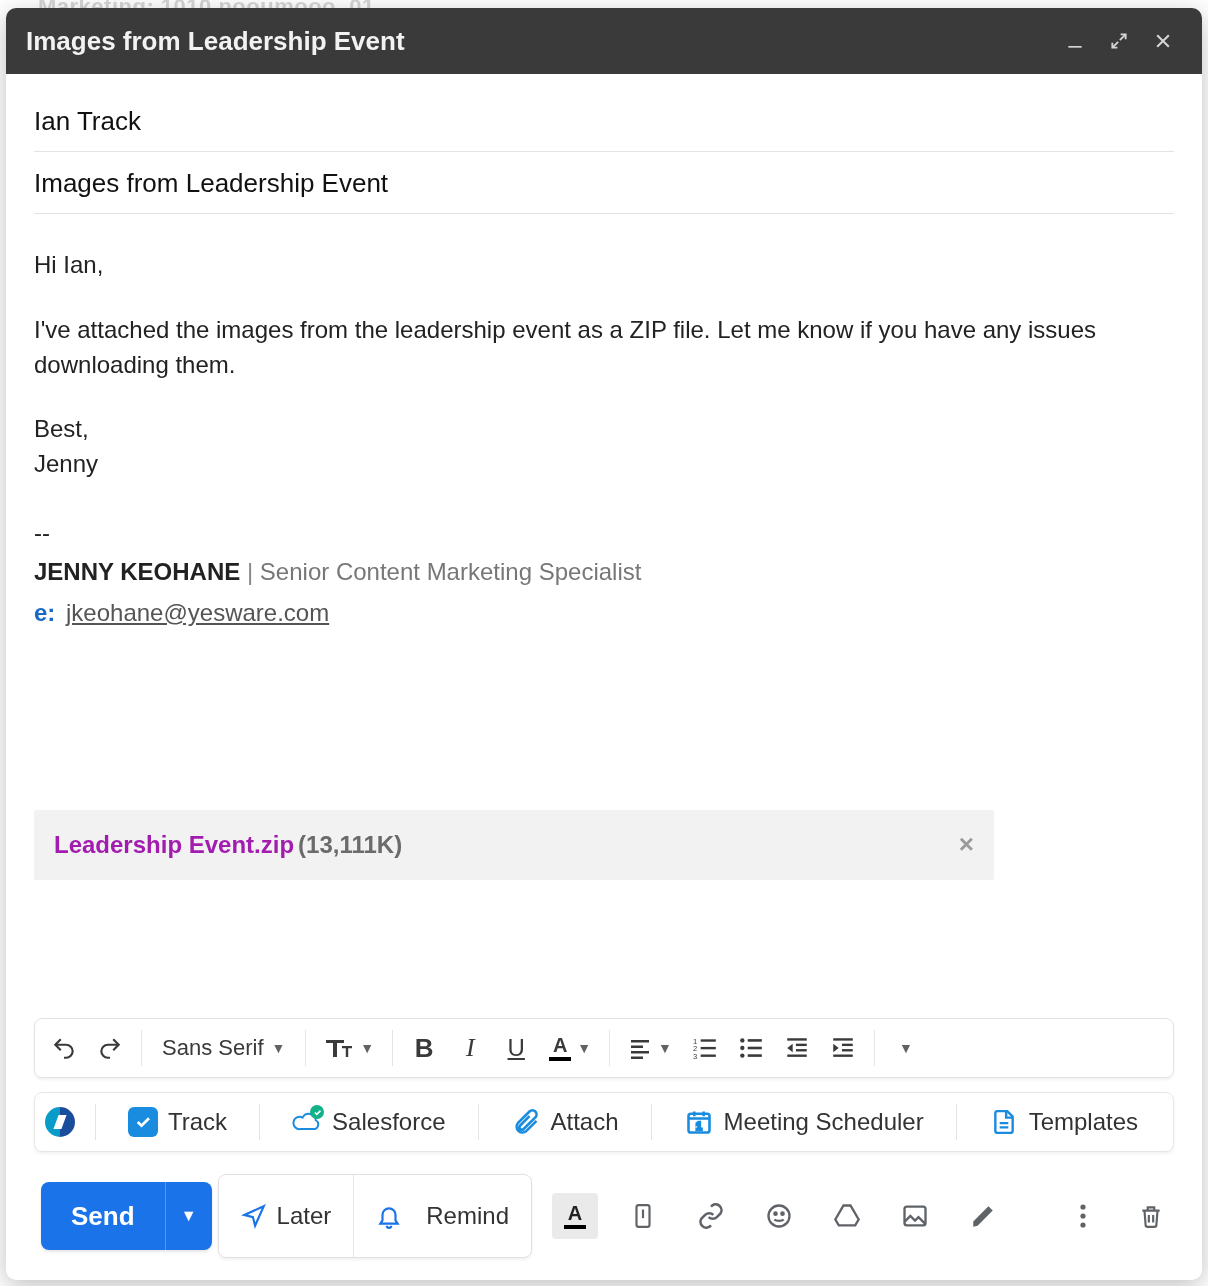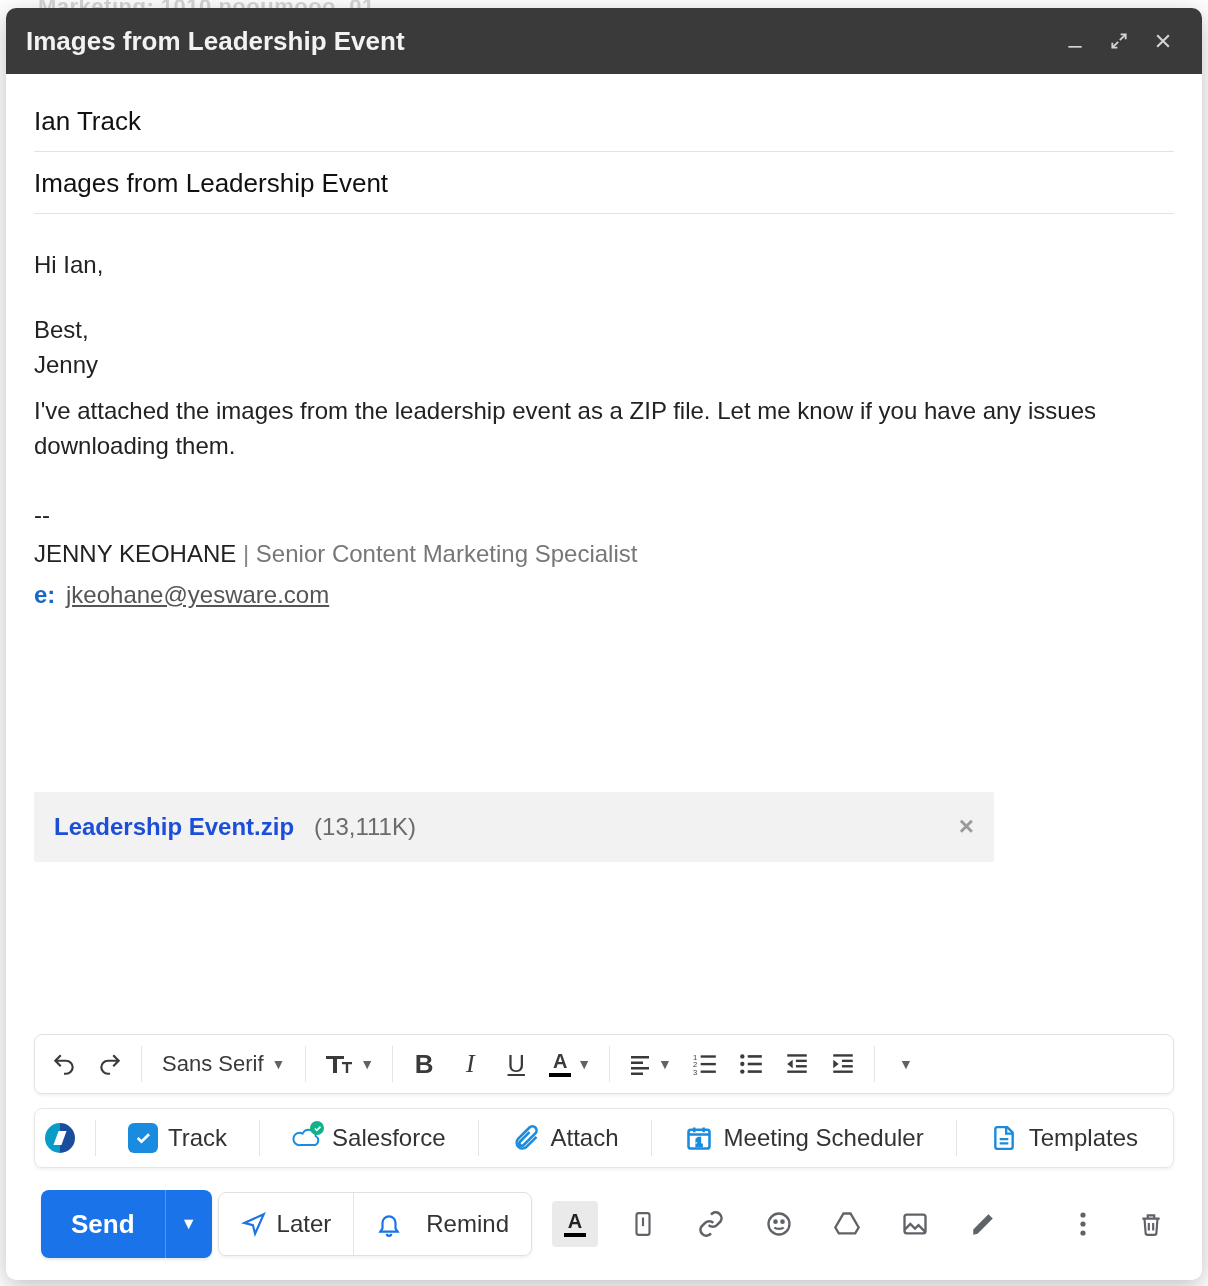--- a/index.html
+++ b/index.html
@@ -49,21 +49,21 @@
     border-bottom: 1px solid #e3e3e3;
   }
   .field-row:last-of-type { border-bottom: 1px solid #e3e3e3; }
   .recipient { font-size: 26px; color:#111; }
   .subject { font-size: 26px; color:#111; }
   .msg {
     padding-top: 22px; line-height: 1.45; font-size: 24px;
   }
   .msg p { margin: 12px 0 30px 0; }
   .sig-sep { margin-top: 34px; }
-  .sig-name { font-weight: 400; color:#222;margin-top:12px; }
+  .sig-name { font-weight: 700; color:#222;margin-top:12px; }
   .sig-sep-bar { color:#888; font-weight:400; }
   .sig-title { color:#777; font-weight:400; }
   .sig-email-label { color:#1769c7; font-weight:700; margin-right:4px; }
   .sig-email { color:#555; text-decoration: underline; }
   .yesware-logo {
     display:flex; align-items:center; gap:6px; margin-top:4px;
     font-family: Georgia, 'Times New Roman', serif;
     font-size: 30px; font-weight:600; color:#222;
     letter-spacing:-0.5px;
   }
@@ -77,22 +77,22 @@
     width:8px; height:14px; background:#fff;
     transform: translate(-50%,-50%) skewX(-20deg);
   }
   .attachment {
     margin-top: 180px; margin-bottom: 14px;
     background:#f2f2f2; border-radius:2px;
     padding: 16px 20px; display:flex; align-items:center;
     font-size: 24px;
     max-width: 960px;
   }
-  .attachment .fname { color:#1d4ed8; font-weight:700; }
-  .attachment .fsize { color:#6b6b6b; font-weight:400; margin-left:20px; }
+  .attachment .fname { color:#a21caf; font-weight:700; }
+  .attachment .fsize { color:#6b6b6b; font-weight:700; margin-left:4px; }
   .attachment .atspacer { flex:1; }
   .attachment .remove { color:#9a9a9a; font-size:26px; cursor:pointer; font-weight:700; }
   
   .format-bar {
     margin: 6px 28px 0 28px;
     border: 1px solid #e2e2e2; border-radius:8px;
     box-shadow: 0 2px 3px rgba(0,0,0,.06);
     display:flex; align-items:center;
     padding: 6px 8px; gap: 4px; font-size:22px; color:#3a3a3a;
   }
@@ -137,21 +137,21 @@
     background:#1a73e8; color:#fff; font-size:26px; font-weight:600;
     padding: 0 30px; display:flex; align-items:center; cursor:pointer;
     border-right: 1px solid rgba(255,255,255,.25);
   }
   .send-drop {
     background:#1a73e8; color:#fff; width:46px;
     display:flex; align-items:center; justify-content:center; cursor:pointer;
     font-size:16px;
   }
   .chip-group {
-    display:flex; height:64px; align-items:center;
+    display:flex; height:84px; align-items:center;
     border:1px solid #e0e0e0; border-radius:8px;
     box-shadow: 0 2px 3px rgba(0,0,0,.06);
     overflow:hidden; margin-right:14px;
   }
   .chip {
     display:flex; align-items:center; gap:10px;
     padding: 0 22px; font-size:24px; color:#333; cursor:pointer;
     height:100%;
   }
   .chip + .chip { border-left:1px solid #e6e6e6;gap:24px; }
@@ -200,25 +200,25 @@
   <div class="body-area">
     <div class="field-row">
       <span class="recipient">Ian Track</span>
     </div>
     <div class="field-row">
       <span class="subject">Images from Leadership Event</span>
     </div>
 
     <div class="msg">
       <p>Hi Ian,</p>
+      <p>I've attached the images from the leadership event as a ZIP file. Let me know if you have any issues downloading them.</p>
       <p style="margin-bottom:0">
         <span>Best,</span><br>
         <span>Jenny</span>
       </p>
-      <p>I've attached the images from the leadership event as a ZIP file. Let me know if you have any issues downloading them.</p>
       <div class="sig-sep">--</div>
       <div style="margin-top:4px">
         <span class="sig-name">JENNY KEOHANE</span>
         <span class="sig-sep-bar"> | </span>
         <span class="sig-title">Senior Content Marketing Specialist</span>
       </div>
       <div style="margin-top:6px">
         <span class="sig-email-label">e:</span>
         <span class="sig-email">jkeohane@yesware.com</span>
       </div>

